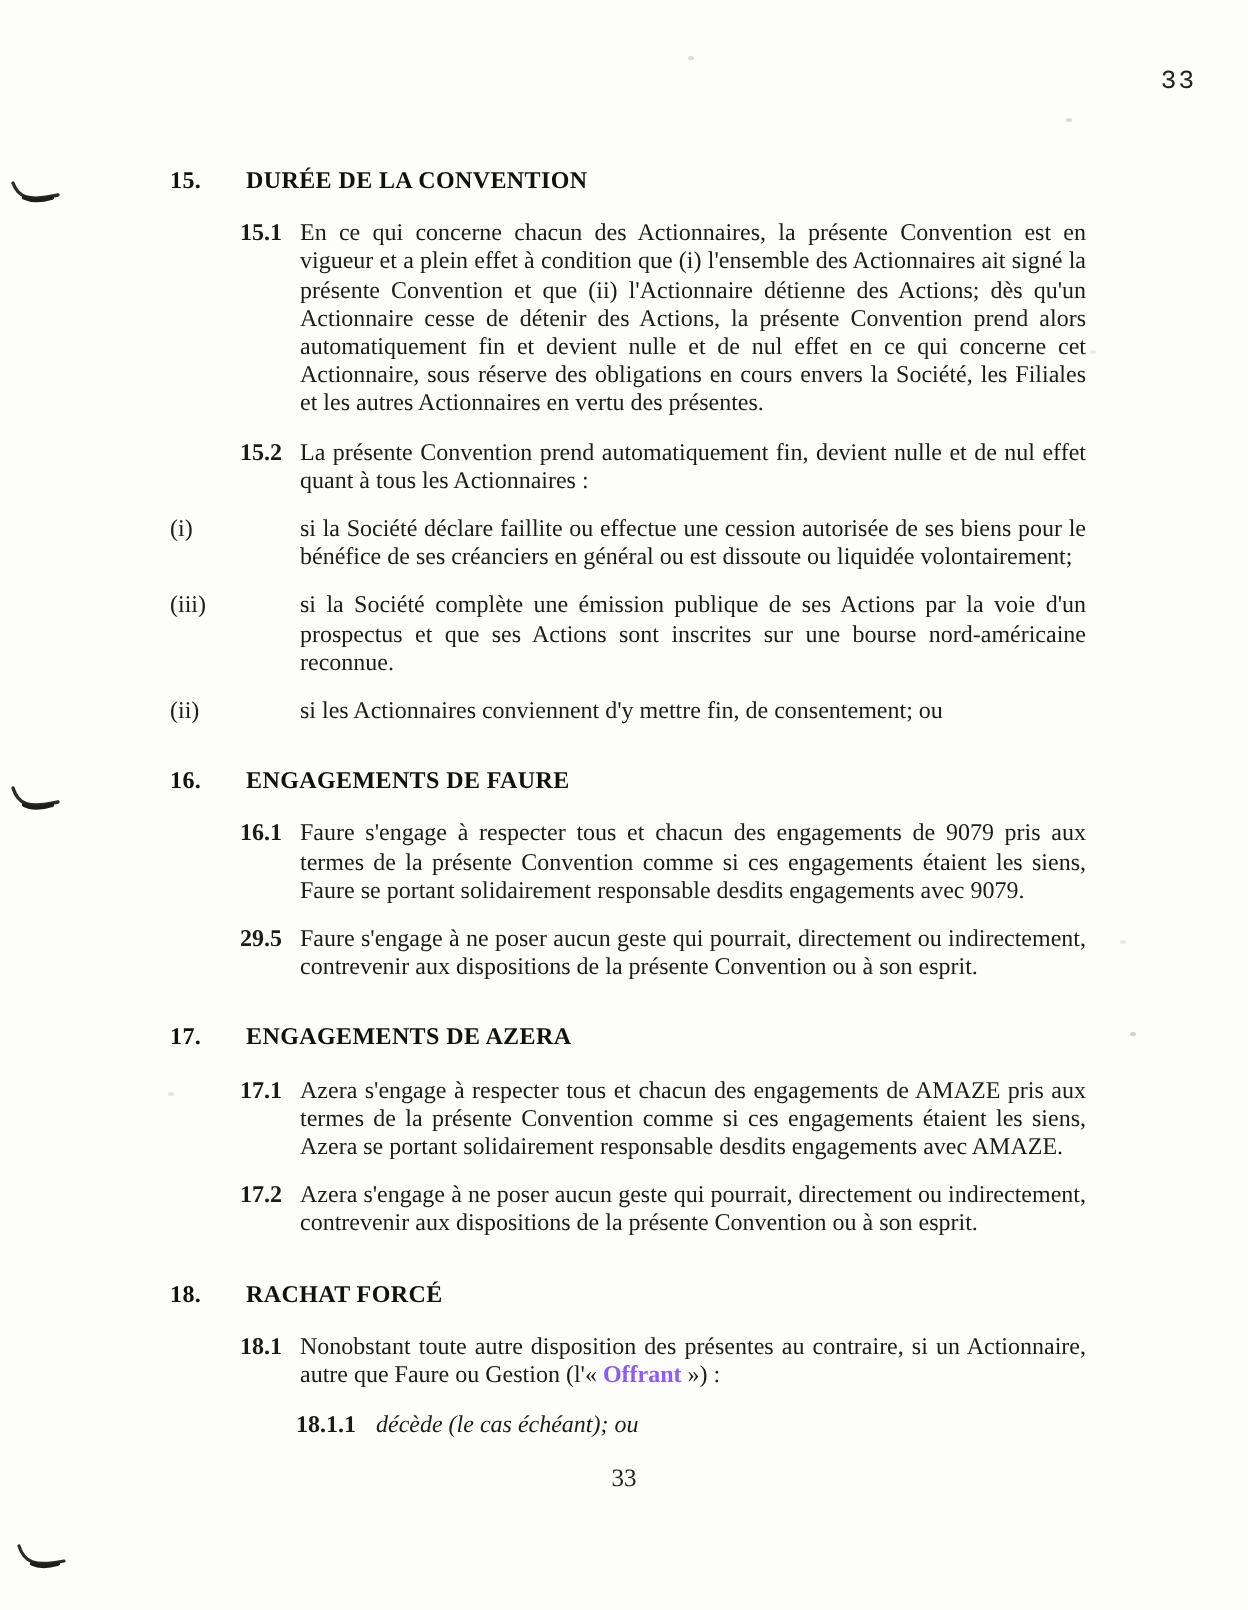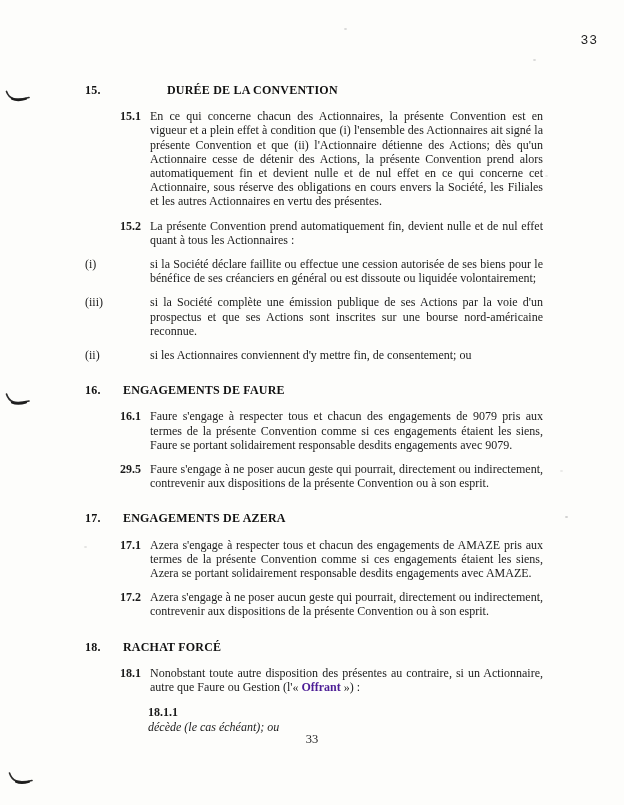--- a/index.html
+++ b/index.html
@@ -40,42 +40,41 @@
     font-size: 12px;
     line-height: 14.2px;
   }
   .sec-head {
     display: flex;
     font-weight: bold;
     color: #111;
     margin: 21px 0 12px 0;
     letter-spacing: 0.2px;
   }
-  .content .sec-head:first-child { margin-top: 0; gap: 44px; }
+  .content .sec-head:first-child { margin-top: 0; }
   .sec-num { flex: none; width: 38px; }
   .clause {
     display: flex;
     margin: 10px 0 0 35px;
   }
   .clause-num { flex: none; width: 30px; font-weight: bold; }
   .clause-text { flex: 1; margin: 0; text-align: justify; }
   .item {
     display: flex;
     margin-top: 10px;
   }
   .item-marker { flex: none; width: 65px; }
   .item-text { flex: 1; margin: 0; text-align: justify; }
   .subclause {
     display: flex;
     margin: 11px 0 0 63px;
-    flex-direction: column;
   }
   .subclause-num { flex: none; width: 40px; font-weight: bold; }
   .subclause-text { flex: 1; margin: 0; font-style: italic; }
-  strong { color: #4c1d95; }
+  strong { color: #8b5cf6; }
   
   .pen-mark { position: absolute; left: 5px; }
   .pen-mark.m1 { top: 89px; }
   .pen-mark.m2 { top: 391px; }
   .pen-mark.m3 { top: 770px; left: 8px; }
   
   .speck {
     position: absolute;
     width: 3px; height: 2px;
     background: #999;

